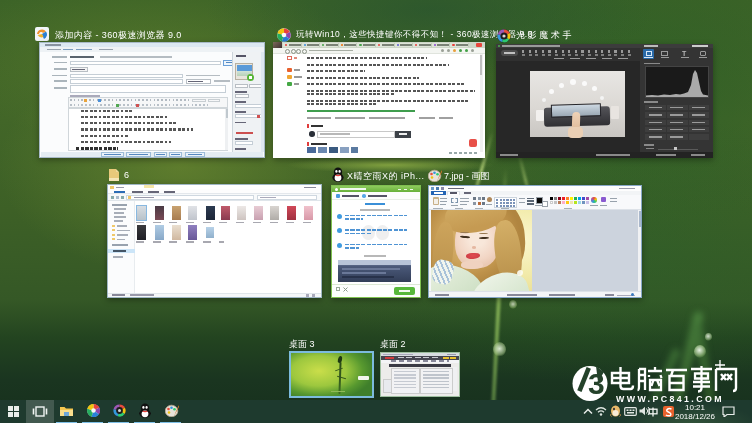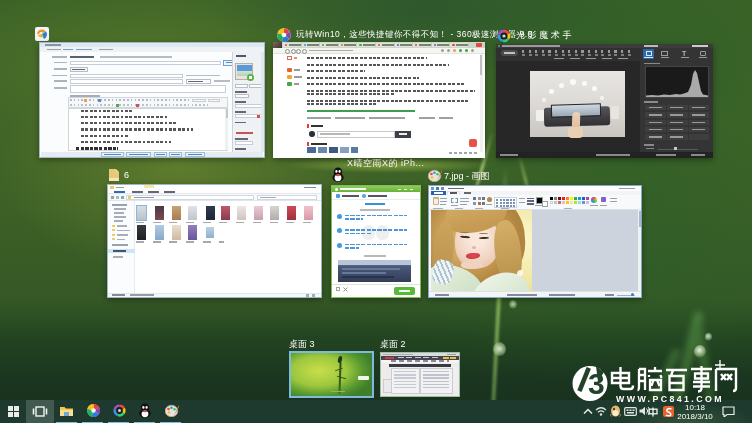--- a/index.html
+++ b/index.html
@@ -38,20 +38,21 @@
   <div class="abs" style="left:524px;top:150px;width:3px;height:60px;background:linear-gradient(180deg,rgba(170,200,110,0),rgba(175,205,115,0.55),rgba(170,200,110,0.1));transform:rotate(-14deg);filter:blur(1px);"></div>
 
   <div class="abs" style="left:262px;top:156px;width:256px;height:20px;background:radial-gradient(ellipse 130px 10px at 50% 45%, rgba(158,188,75,0.7), rgba(158,188,75,0) 80%);"></div>
 
   <svg class="abs" style="left:35px;top:27px;" width="14" height="14">
     <rect x="0" y="0" width="14" height="14" rx="2" fill="#f2f6fa"></rect>
     <path d="M7 7 m-5 0 a5 5 0 0 1 9 -2.5 l-3 1.5 a2.2 2.2 0 0 0 -4 1 z" fill="#f0922c"></path>
     <path d="M7 7 l4 -2.5 a5 5 0 0 1 -2 7.5 l-1.5 -3 z" fill="#2a7fd4"></path>
     <path d="M7 7 l1.5 3 a5 5 0 0 1 -6 -2 z" fill="#f0b32c"></path>
   </svg>
+  <div class="ttl" style="left:55px;top:29px;letter-spacing:0.4px;">添加内容 - 360极速浏览器 9.0</div>
   <svg class="abs" style="left:277px;top:28px;" width="14" height="14">
     <circle cx="7" cy="7" r="6.8" fill="#f2f2f2"></circle>
     <path d="M7 7 L7 0.4 A6.6 6.6 0 0 1 12.9 4 Z" fill="#e8413c"></path>
     <path d="M7 7 L12.9 4 A6.6 6.6 0 0 1 12.5 10.8 Z" fill="#8e44ad"></path>
     <path d="M7 7 L12.5 10.8 A6.6 6.6 0 0 1 4.9 13.3 Z" fill="#2980d9"></path>
     <path d="M7 7 L4.9 13.3 A6.6 6.6 0 0 1 0.5 5.2 Z" fill="#27ae60"></path>
     <path d="M7 7 L0.5 5.2 A6.6 6.6 0 0 1 7 0.4 Z" fill="#f1c40f"></path>
     <circle cx="7" cy="7" r="2.3" fill="#fafafa"></circle>
   </svg>
   <div class="ttl" style="left:296px;top:29px;font-size:8.45px;letter-spacing:0.5px;">玩转Win10，这些快捷键你不得不知！ - 360极速浏览器 9.0</div>
@@ -74,21 +75,21 @@
   </svg>
   <div class="ttl" style="left:124px;top:170px;">6</div>
   <svg class="abs" style="left:332px;top:167px;" width="12" height="15">
     <ellipse cx="6" cy="5" rx="4.2" ry="4.6" fill="#111"></ellipse>
     <ellipse cx="6" cy="10.5" rx="5.6" ry="4.4" fill="#111"></ellipse>
     <ellipse cx="6" cy="10.8" rx="3.4" ry="3.4" fill="#fff"></ellipse>
     <ellipse cx="4.4" cy="4.4" rx="1.1" ry="1.4" fill="#fff"></ellipse>
     <ellipse cx="7.6" cy="4.4" rx="1.1" ry="1.4" fill="#fff"></ellipse>
     <path d="M4.5 7.5 q1.5 1.2 3 0 l1.5 1 q-3 1.6 -6 0 z" fill="#e8413c"></path>
   </svg>
-  <div class="ttl" style="left:347px;top:157px;font-size:9px;letter-spacing:0.5px;">X晴空雨X的 iPh...</div>
+  <div class="ttl" style="left:347px;top:170px;font-size:9px;letter-spacing:0.5px;">X晴空雨X的 iPh...</div>
   <svg class="abs" style="left:428px;top:169px;" width="14" height="13">
     <ellipse cx="6.5" cy="7" rx="6.3" ry="5.8" fill="#e8e2da"></ellipse>
     <ellipse cx="6.5" cy="7" rx="6.3" ry="5.8" fill="none" stroke="#b8a890" stroke-width="0.8"></ellipse>
     <circle cx="3.5" cy="5" r="1.3" fill="#e74c3c"></circle>
     <circle cx="6.5" cy="3.8" r="1.3" fill="#3498db"></circle>
     <circle cx="9.5" cy="5.2" r="1.3" fill="#2ecc71"></circle>
     <circle cx="4" cy="8.5" r="1.3" fill="#f1c40f"></circle>
     <path d="M9 12 L13.5 1.5 l1 0.5 z" fill="#c8742a"></path>
   </svg>
   <div class="ttl" style="left:444px;top:170px;">7.jpg - 画图</div>
@@ -753,19 +754,19 @@
       <path d="M7.5 2.5 q2.5 2.5 0 5 M9 1 q4 4 0 8" stroke="#e2e7e3" stroke-width="1" fill="none"></path>
     </svg>
     <svg class="abs" style="left:648px;top:6.5px;" width="10" height="10">
         <rect x="1" y="2.2" width="8" height="4.6" fill="none" stroke="#f2f5f3" stroke-width="1.3"></rect>
         <path d="M5 0.5 v9" stroke="#f2f5f3" stroke-width="1.3"></path>
       </svg>
     <svg class="abs" style="left:663px;top:5.5px;" width="11" height="11">
       <rect x="0" y="0" width="11" height="11" rx="2" fill="#e8622e"></rect>
       <path d="M8.5 3.2 q-2.5 -1.4 -4.2 0.2 q-1.4 1.4 0.6 2.4 q2.4 1 2.8 2 q0.6 1.6 -1.4 2 q-1.8 0.3 -3.4 -0.8" stroke="#fff" stroke-width="1.5" fill="none"></path>
     </svg>
-    <div class="abs" style="left:674px;top:2.5px;width:42px;height:9px;color:#fff;font-size:8px;text-align:center;">10:18</div>
-    <div class="abs" style="left:674px;top:11.5px;width:42px;height:9px;color:#fff;font-size:8px;text-align:center;">2018/3/10</div>
+    <div class="abs" style="left:674px;top:2.5px;width:42px;height:9px;color:#fff;font-size:8px;text-align:center;">10:21</div>
+    <div class="abs" style="left:674px;top:11.5px;width:42px;height:9px;color:#fff;font-size:8px;text-align:center;">2018/12/26</div>
     <svg class="abs" style="left:722px;top:6px;" width="13" height="11">
       <path d="M1 1 h11 v7.5 h-7 l-3 2.5 v-2.5 h-1 z" fill="none" stroke="#e8ece9" stroke-width="1.2"></path>
     </svg>
   </div>
 </div>
 
 </body></html>

